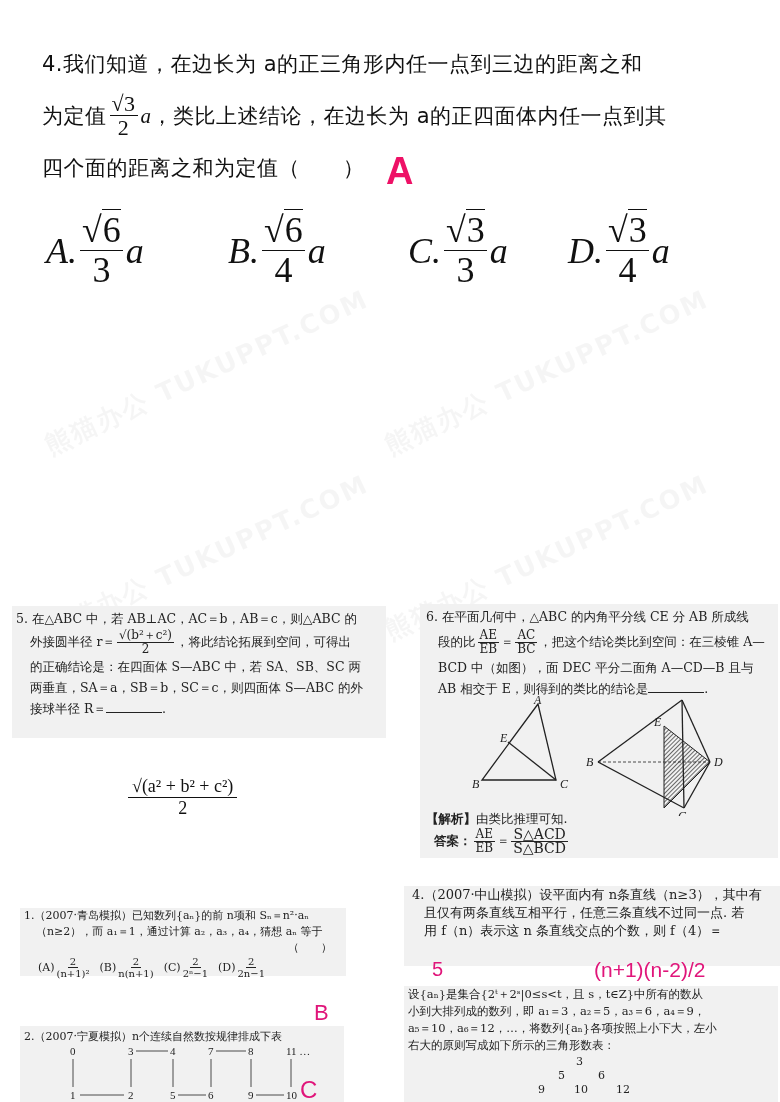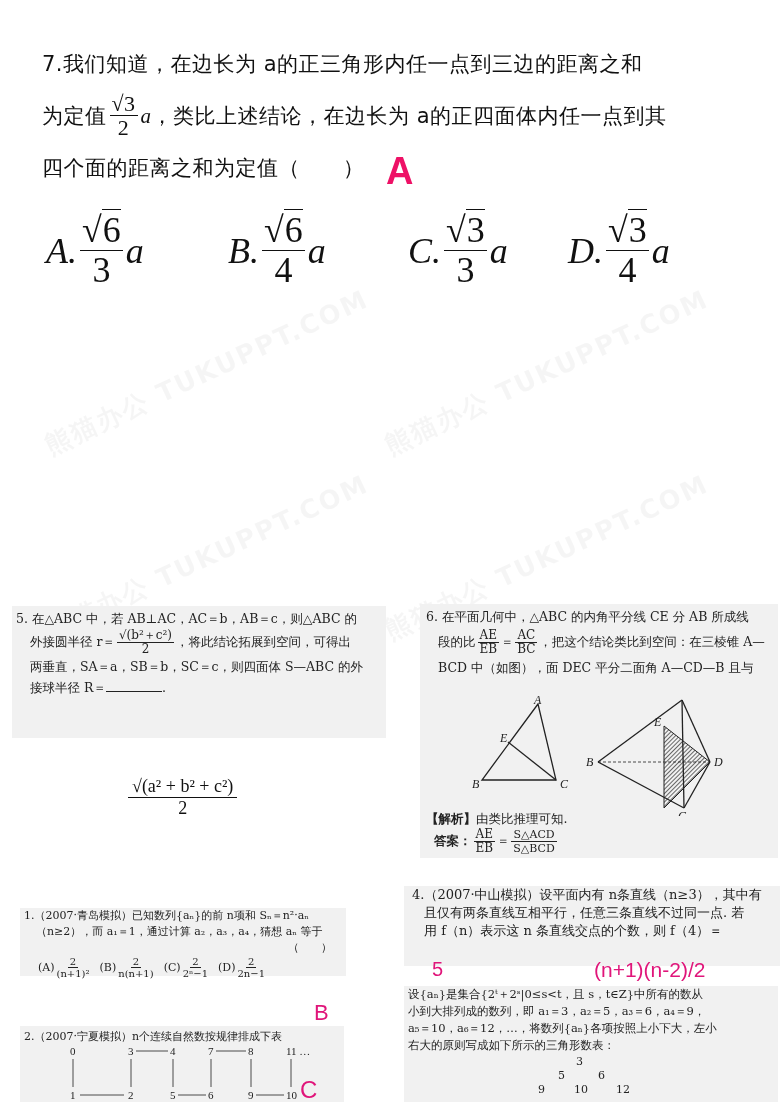--- a/index.html
+++ b/index.html
@@ -24,21 +24,21 @@
   .wm{position:absolute;color:rgba(0,0,0,0.04);font-size:26px;font-family:"DejaVu Sans",sans-serif;font-weight:bold;transform:rotate(-25deg);white-space:nowrap;letter-spacing:2px;}
 </style>
 </head>
 <body>
 
 <div class="wm" style="left:30px;top:355px;">熊猫办公 TUKUPPT.COM</div>
 <div class="wm" style="left:370px;top:355px;">熊猫办公 TUKUPPT.COM</div>
 <div class="wm" style="left:30px;top:540px;">熊猫办公 TUKUPPT.COM</div>
 <div class="wm" style="left:370px;top:540px;">熊猫办公 TUKUPPT.COM</div>
 
-<div class="abs top-line" style="left:42px;top:50px;">7.我们知道，在边长为 a的正三角形内任一点到三边的距离之和</div>
+<div class="abs top-line" style="left:42px;top:50px;">4.我们知道，在边长为 a的正三角形内任一点到三边的距离之和</div>
 
 <div class="abs top-line" style="left:42px;top:92px;display:flex;align-items:center;">
   <span>为定值</span>
   <span class="frac" style="font-family:'Liberation Serif',serif;font-size:22px;">
     <span class="num">√3</span>
     <span class="den">2</span>
   </span>
   <span class="ital">a</span>
   <span>，类比上述结论，在边长为 a的正四面体内任一点到其</span>
 </div>
@@ -80,40 +80,42 @@
 </div>
 
 <div class="abs panel" style="left:12px;top:606px;width:366px;height:128px;padding:2px 4px;">
   <p>5. 在△ABC 中，若 AB⊥AC，AC＝b，AB＝c，则△ABC 的</p>
   <p style="padding-left:14px;">
     <span>外接圆半径 r＝</span><span class="small-frac">
         <span class="num">√(b²＋c²)</span>
         <span>2</span>
       </span><span>，将此结论拓展到空间，可得出</span>
   </p>
+  <p style="padding-left:14px;">的正确结论是：在四面体 S—ABC 中，若 SA、SB、SC 两</p>
   <p style="padding-left:14px;">两垂直，SA＝a，SB＝b，SC＝c，则四面体 S—ABC 的外</p>
   <p style="padding-left:14px;"><span>接球半径 R＝</span><span class="blank"></span><span>.</span></p>
 </div>
 <div class="abs" style="left:128px;top:752px;display:flex;flex-direction:column;align-items:center;font-family:'Liberation Serif',serif;font-size:18px;">
   <span style="border-bottom:1.2px solid #111;padding:0 4px;margin-top:24px;">√(a² + b² + c²)</span>
   <span>2</span>
 </div>
 
 <div class="abs panel" style="left:420px;top:604px;width:346px;height:250px;padding:2px 6px;">
   <p>6. 在平面几何中，△ABC 的内角平分线 CE 分 AB 所成线</p>
   <p style="padding-left:12px;line-height:30px;">
     <span>段的比</span><span class="small-frac">
         <span class="num">AE</span>
         <span>EB</span>
       </span><span>＝</span><span class="small-frac">
         <span class="num">AC</span>
         <span>BC</span>
       </span><span>，把这个结论类比到空间：在三棱锥 A—</span>
   </p>
   <p style="padding-left:12px;">BCD 中（如图），面 DEC 平分二面角 A—CD—B 且与</p>
+  <p style="padding-left:12px;"><span>AB 相交于 E，则得到的类比的结论是</span><span class="blank"></span><span>.</span></p>
   <svg class="abs" style="left:40px;top:92px;" width="330" height="120">
     <g stroke="#222" stroke-width="1.3" fill="none">
       <polygon points="78,8 22,84 96,84"></polygon>
       <line x1="48" y1="46" x2="96" y2="84"></line>
     </g>
     <g font-family="Liberation Serif" font-style="italic" font-size="12" fill="#222">
       <text x="74" y="8">A</text>
       <text x="40" y="46">E</text>
       <text x="12" y="92">B</text>
       <text x="100" y="92">C</text>
@@ -137,21 +139,21 @@
       <text x="194" y="30">E</text>
       <text x="126" y="70">B</text>
       <text x="254" y="70">D</text>
       <text x="218" y="124">C</text>
     </g>
   </svg>
   <p class="abs" style="left:6px;top:204px;"><b>【解析】</b><span>由类比推理可知.</span></p>
   <p class="abs" style="left:14px;top:224px;"><b>答案：</b><span class="small-frac">
         <span class="num">AE</span>
         <span>EB</span>
-      </span>＝<span class="small-frac" style="font-size:11px;">
+      </span>＝<span class="small-frac" style="font-size:14px;">
         <span class="num">S△ACD</span>
         <span>S△BCD</span>
       </span></p>
 </div>
 
 <div class="abs panel" style="left:20px;top:908px;width:318px;height:68px;font-size:11px;line-height:16px;padding:0 4px;">
   <p>1.（2007·青岛模拟）已知数列{aₙ}的前 n项和 Sₙ＝n²·aₙ</p>
   <p style="padding-left:12px;">（n≥2），而 a₁＝1，通过计算 a₂，a₃，a₄，猜想 aₙ 等于</p>
   <p style="text-align:right;padding-right:10px;">（　　）</p>
   <p style="padding-left:14px;display:flex;gap:8px;">

